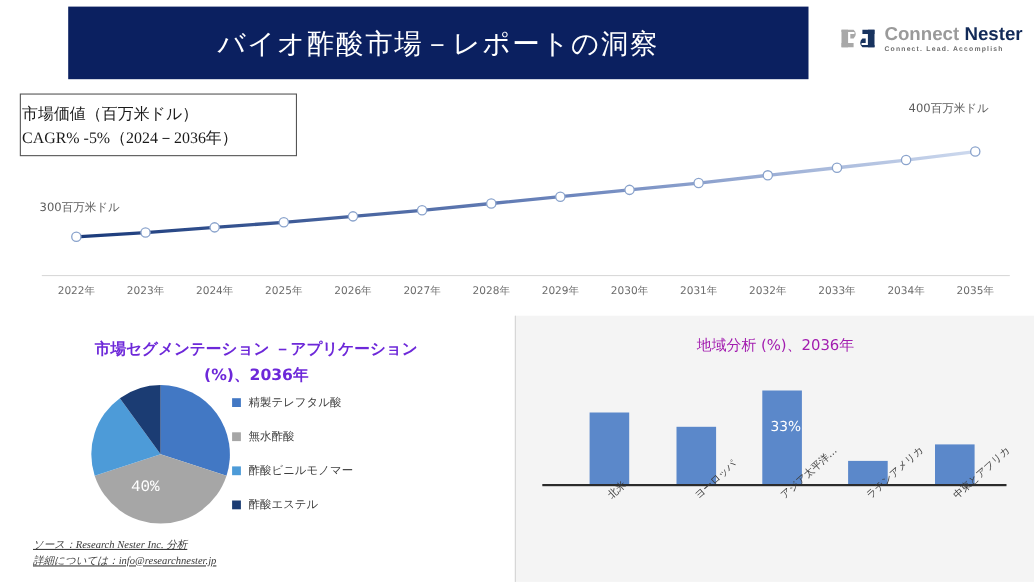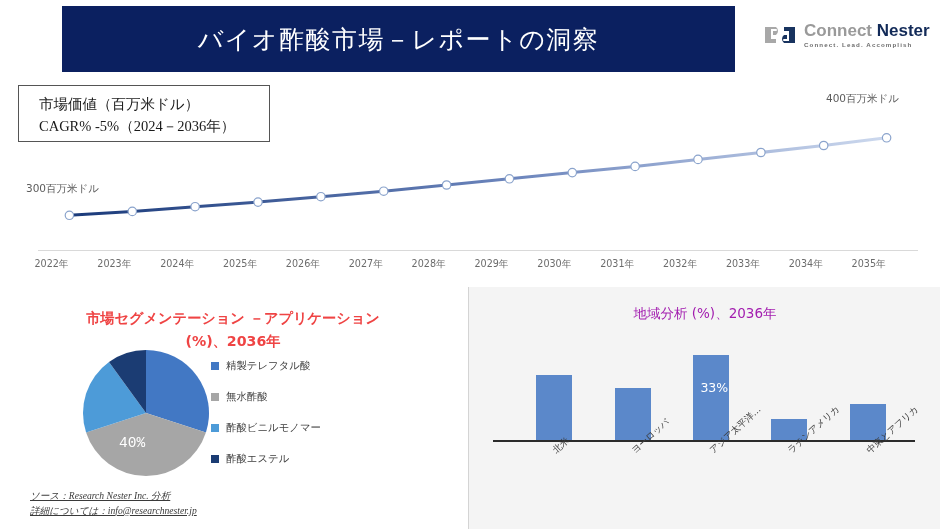--- a/index.html
+++ b/index.html
@@ -53,39 +53,39 @@
     letter-spacing: 1.1px; margin-top: 3px; white-space: nowrap;
   }
 
   
   .info-box {
     position: absolute;
     left: 18px; top: 85px;
     width: 252px; height: 57px;
     border: 1px solid #555;
     background: #fff;
-    padding: 7px 10px 0 20px;
+    padding: 7px 10px 0 1px;
   }
   .info-line {
     font-family: "Liberation Serif", "DejaVu Serif", serif;
     font-size: 14.5px;
     color: #1a1a1a;
     line-height: 1.55;
     white-space: nowrap;
   }
 
   
   .line-chart {
     position: absolute;
     left: 0px; top: 85px;
     width: 940px; height: 190px;
   }
   .lbl-left {
     position: absolute;
-    left: 26px; top: 182px;
+    left: 36px; top: 182px;
     font-size: 10.5px;
     color: #5c5c5c;
     font-family: "DejaVu Sans", sans-serif;
     white-space: nowrap;
   }
   .lbl-right {
     position: absolute;
     left: 826px; top: 92px;
     font-size: 10.5px;
     color: #5c5c5c;
@@ -93,21 +93,21 @@
     white-space: nowrap;
   }
   .axis-line {
     position: absolute;
     left: 38px; top: 250px;
     width: 880px; height: 1px;
     background: #d9d9d9;
   }
   .year-labels {
     position: absolute;
-    left: 20px; top: 258px;
+    left: 38px; top: 258px;
     width: 880px;
     display: flex;
   }
   .year-labels span {
     flex: 1 1 0;
     text-align: center;
     font-size: 9.6px;
     color: #6b6b6b;
     font-family: "DejaVu Sans", sans-serif;
     white-space: nowrap;
@@ -120,21 +120,21 @@
     width: 462px; height: 242px;
     background: #ffffff;
   }
   .pie-title {
     position: absolute;
     left: 28px; top: 20px;
     width: 410px;
     text-align: center;
     font-size: 14.2px;
     font-weight: bold;
-    color: #ef4444;
+    color: #6d28d9;
     font-family: "DejaVu Sans", sans-serif;
     line-height: 1.65;
   }
   .pie-title .t2 { display: block; }
   .pie-graphic {
     position: absolute;
     left: 82px; top: 62px;
     width: 128px; height: 128px;
   }
   .pie-label {

